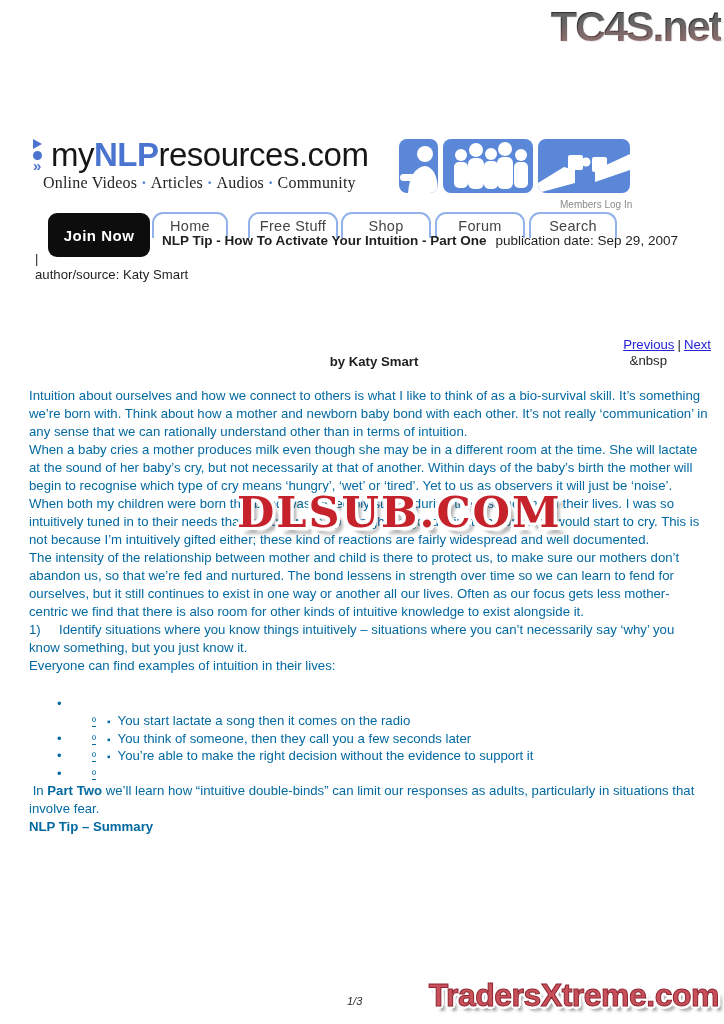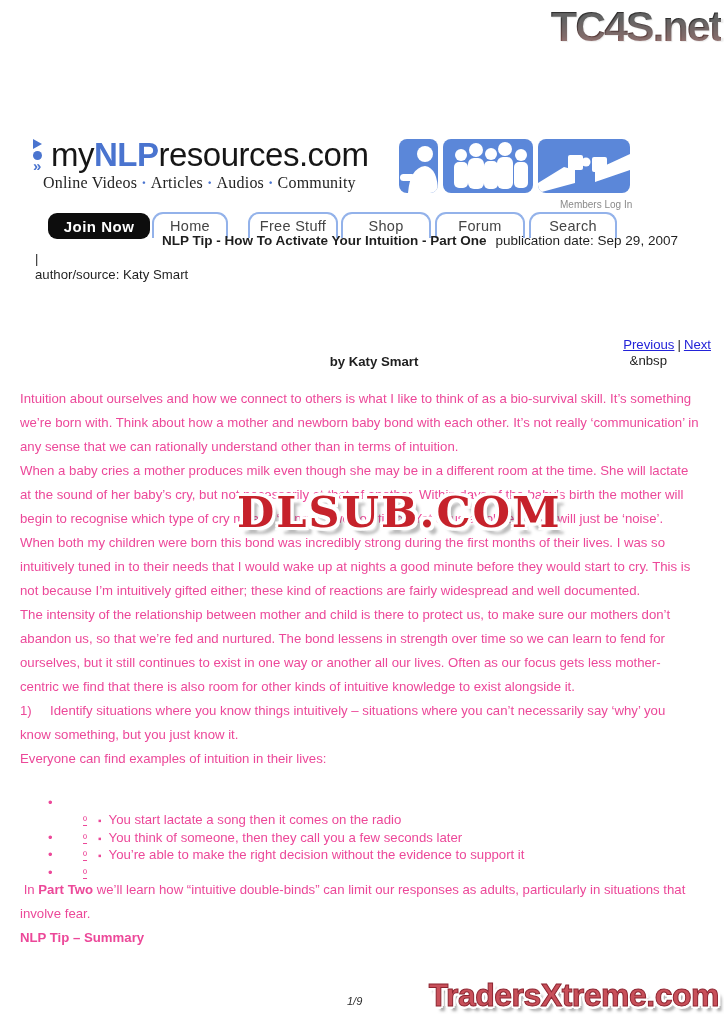--- a/index.html
+++ b/index.html
@@ -27,21 +27,21 @@
   .tagline .sep { color:#4a74cf; font-weight:bold; padding:0 4px; }
 
   
   .photo-strip { position:absolute; top:139px; left:399px; display:flex; gap:5px; }
   .pbox { background:#5b87d9; border-radius:8px; height:54px; overflow:hidden; }
   .pbox svg { display:block; }
   .members { position:absolute; top:199px; left:560px; width:72px; text-align:right;
              font-size:10px; color:#8a8a8a; white-space:nowrap;}
 
   
-  .join-btn { position:absolute; left:48px; top:213px; width:102px; height:26px;
+  .join-btn { position:absolute; left:48px; top:213px; width:102px; height:44px;
               background:#0d0d0d; border-radius:9px; color:#fff; font-weight:bold;
               font-size:15px; display:flex; align-items:center; justify-content:center;
               letter-spacing:0.5px;}
   .tab { position:absolute; top:212px; height:26px; background:#fff;
          border:2px solid #93b2ea; border-bottom:none; border-radius:11px 11px 0 0;
          display:flex; align-items:center; justify-content:center;
          font-size:14.5px; color:#454545; letter-spacing:0.3px;}
   .tab-0 { left:152px; width:76px; }
   .tab-1 { left:248px; width:90px; }
   .tab-2 { left:341px; width:90px; }
@@ -57,22 +57,22 @@
 
   .prevnext { position:absolute; right:13px; top:337px; font-size:13.2px; text-align:right;}
   .prevnext a { color:#2323d8; text-decoration:underline; cursor:pointer;}
   .prevnext .sep { color:#1f1f1f; padding:0 3px;}
   .nbsp-line { position:absolute; right:57px; top:353px; font-size:13.2px; }
 
   .byline { position:absolute; left:35px; top:354px; width:678px; text-align:center;
             font-weight:bold; font-size:13.2px; }
 
   
-  .body { position:absolute; left:20px; top:387px; width:679px;
-          font-size:13.2px; line-height:24px; color:#ec4899; }
+  .body { position:absolute; left:29px; top:387px; width:679px;
+          font-size:13.2px; line-height:18px; color:#0369a1; }
   .body p { margin:0; }
   .examples-intro { margin-top:14px; }
   .ex-list { margin-top:20px; }
   .li-row { display:flex; padding-left:28px; height:17.4px; align-items:baseline;}
   .c1 { width:35px; font-size:13px; }
   .c2 { width:15px; font-size:11px; text-decoration:underline; }
   .c3 { flex:1; }
   .c3 .sq { margin-right:7px; font-size:10px; }
   .part-two { margin-top:12px; }
   .part-two .b { font-weight:bold; }
@@ -209,16 +209,16 @@
       </div>
     </div>
 
     <p class="part-two"><span>&nbsp;In </span><span class="b">Part Two</span><span> we’ll learn how “intuitive double-binds” can limit our responses as adults, particularly in situations that involve fear.</span></p>
 
     <p class="summary-head">NLP Tip – Summary</p>
   </div>
 
   <div class="dlsub">DLSUB.COM</div>
 
-  <div class="page-num">1/9</div>
+  <div class="page-num">1/3</div>
   <div class="traders">TradersXtreme.com</div>
 
 </div>
 
 </body></html>

